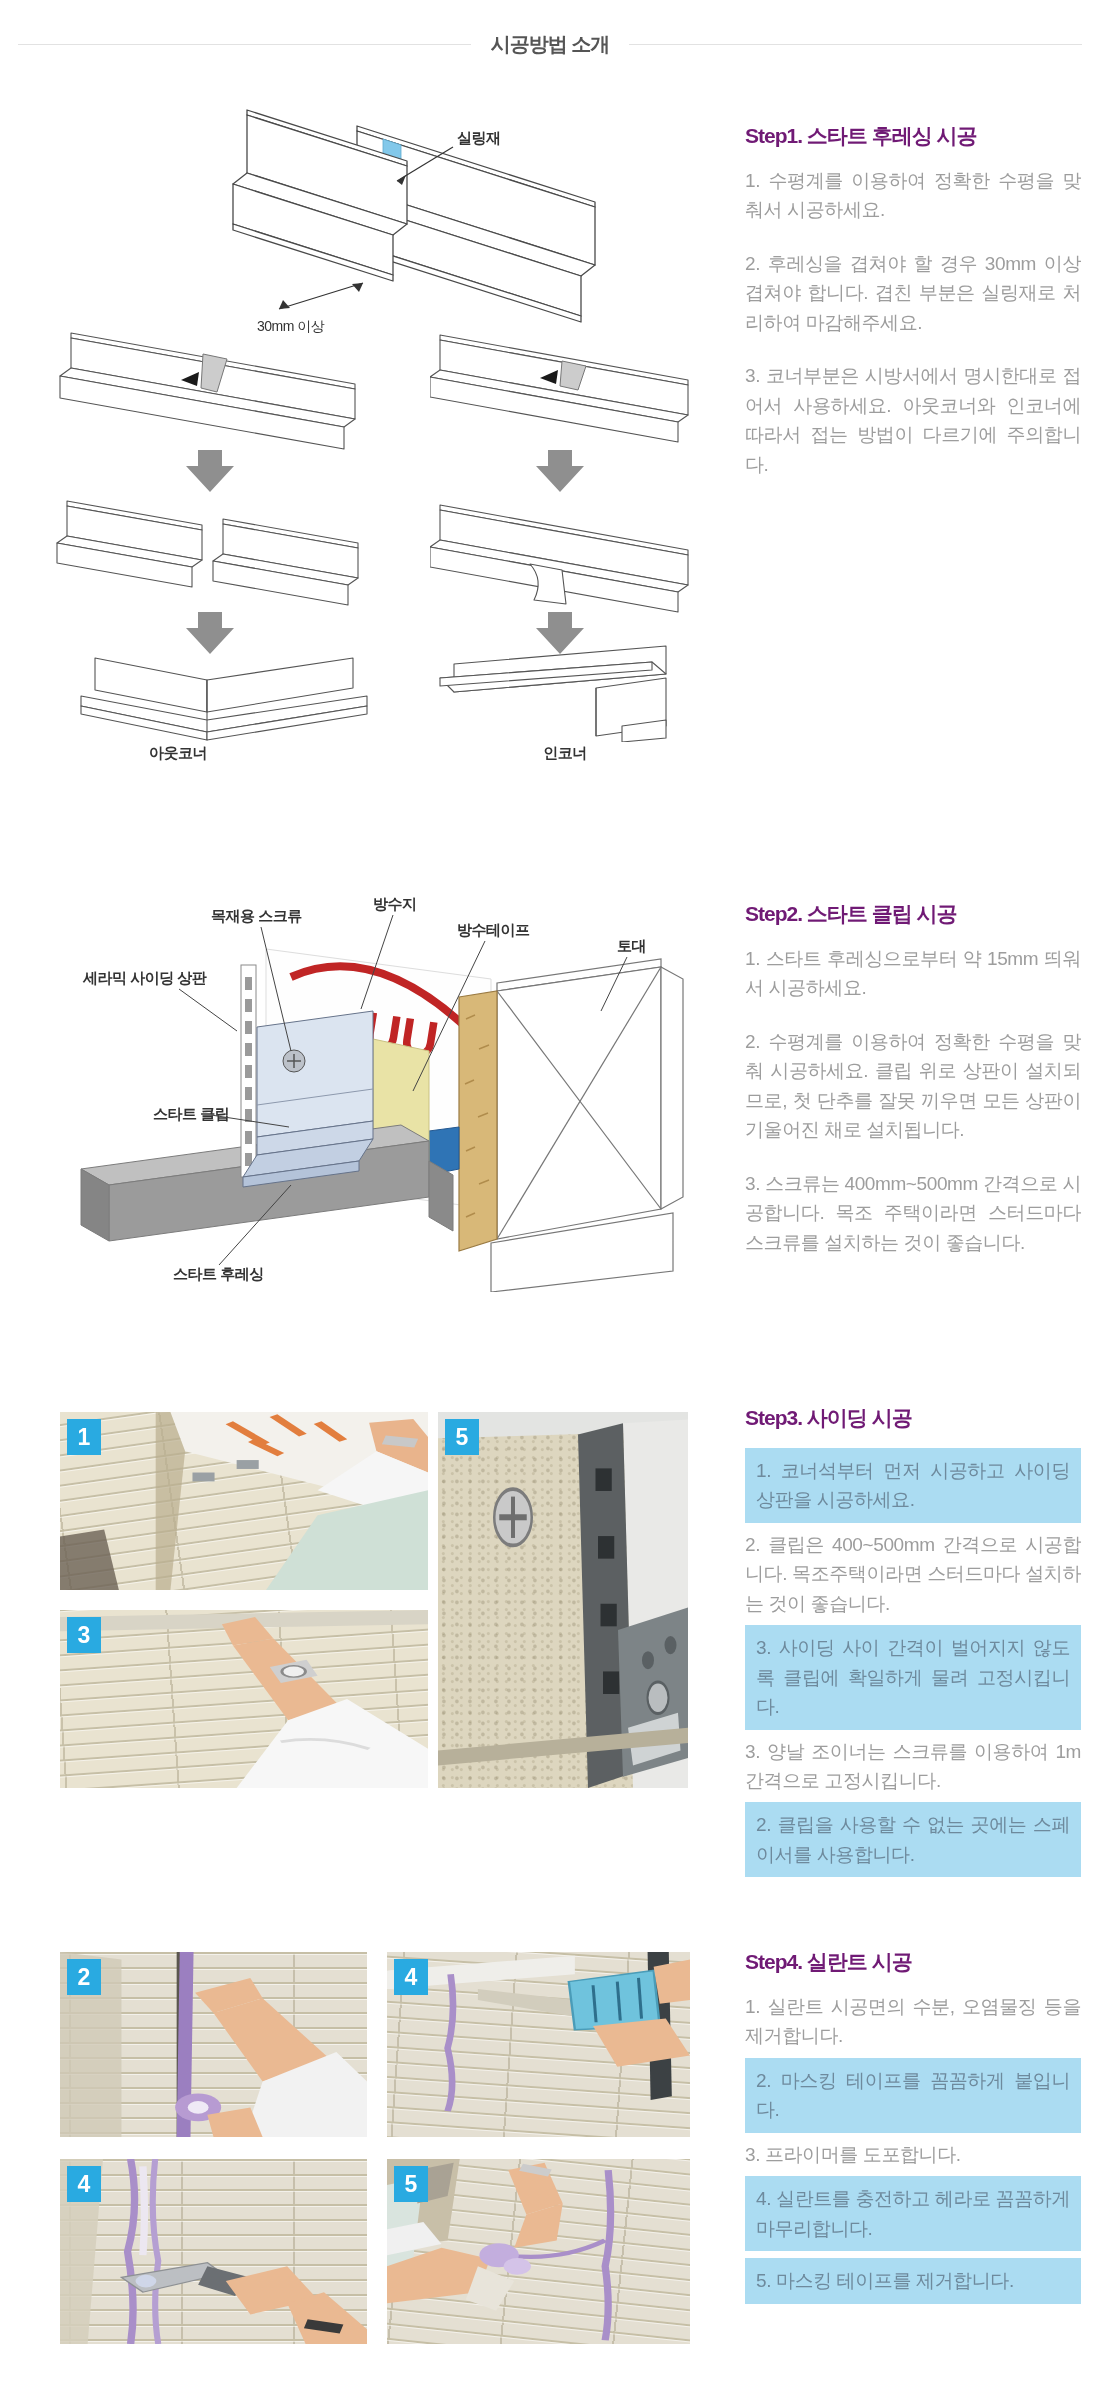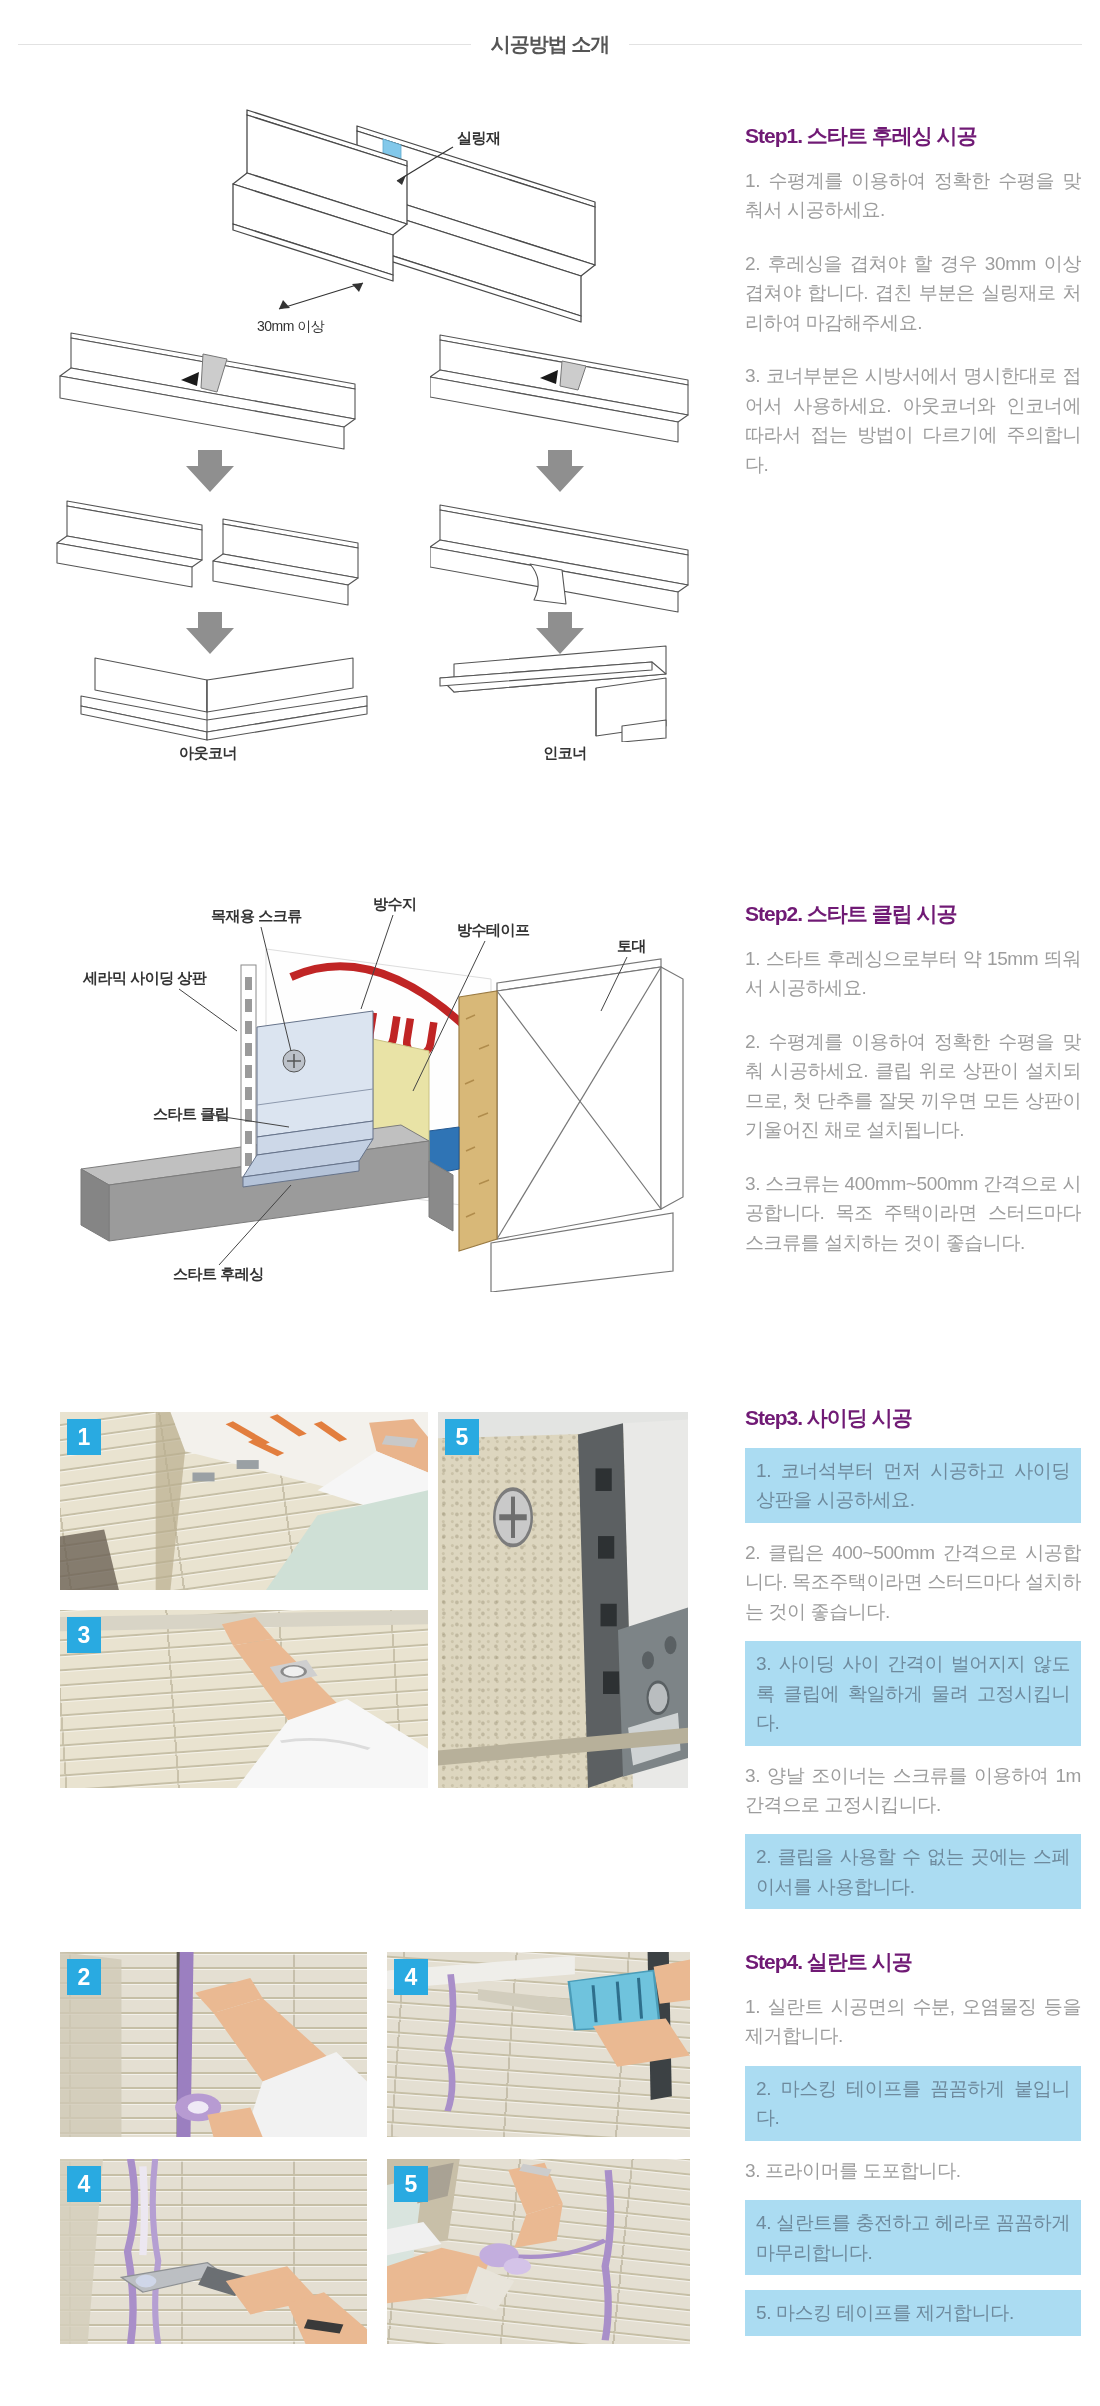--- a/index.html
+++ b/index.html
@@ -8,21 +8,21 @@
   
   .hdr{position:absolute;left:18px;top:6px;width:1064px;display:flex;align-items:center;gap:20px;margin-top:25px;}
   .hdr .line{flex:1;height:1px;background:#e2e2e2;}
   .hdr .t{font-size:20px;font-weight:bold;color:#555;letter-spacing:-1px;white-space:nowrap;}
   
   .col{position:absolute;left:745px;width:336px;}
   .stitle{font-size:21px;font-weight:bold;color:#701a75;letter-spacing:-1px;margin:0 0 16px 0;}
   .item{font-size:19px;line-height:1.55;color:#9d9d9d;letter-spacing:-0.4px;
         text-align:justify;margin:0 0 24px 0;}
   .item.hl{background:#abdcf2;color:#6e8a9d;padding:8px 11px;margin:0 0 15px 0;}
-  .tight .item{margin-bottom:15px;}
+  .tight .item{margin-bottom:7px;}
   
   .dlabel{position:absolute;font-size:15px;font-weight:600;color:#333;letter-spacing:-0.5px;text-align:center;}
   svg text{font-family:"Liberation Sans","DejaVu Sans",sans-serif;}
   .dg{position:absolute;}
   
   .photo{position:absolute;overflow:hidden;background:#e7e1cd;}
   .wall{position:absolute;left:-15%;top:-15%;width:135%;height:135%;
     background-color:#e9e3d0;
     background-image:
       repeating-linear-gradient(180deg, rgba(255,255,255,.55) 0 1px, rgba(255,255,255,0) 1px 15px),
@@ -142,21 +142,21 @@
 
       <path d="M24,336 L236,318 L236,346 L24,364 Z"></path>
       <path d="M10,350 L24,364 L236,346 L222,334 Z"></path>
       <path d="M10,350 L222,334 L222,342 L10,358 Z" fill="#fff"></path>
       <path d="M166,360 L236,350 L236,398 L166,408 Z"></path>
       <path d="M192,398 L236,392 L236,410 L192,414 Z"></path>
       <line x1="166" y1="360" x2="166" y2="408"></line>
     </g>
   </svg>
 
-  <div class="dlabel" style="left:73px;top:744px;width:270px">아웃코너</div>
+  <div class="dlabel" style="left:43px;top:744px;width:270px">아웃코너</div>
   <div class="dlabel" style="left:430px;top:744px;width:270px">인코너</div>
 
   <div class="col" style="top:122px">
     <h3 class="stitle">Step1. 스타트 후레싱 시공</h3>
     <p class="item">1. 수평계를 이용하여 정확한 수평을 맞춰서 시공하세요.</p>
     <p class="item">2. 후레싱을 겹쳐야 할 경우 30mm 이상 겹쳐야 합니다. 겹친 부분은 실링재로 처리하여 마감해주세요.</p>
     <p class="item">3. 코너부분은 시방서에서 명시한대로 접어서 사용하세요. 아웃코너와 인코너에 따라서 접는 방법이 다르기에 주의합니다.</p>
   </div>
 
   <svg class="dg" style="left:61px;top:879px" width="642" height="413" viewBox="0 0 642 413">

